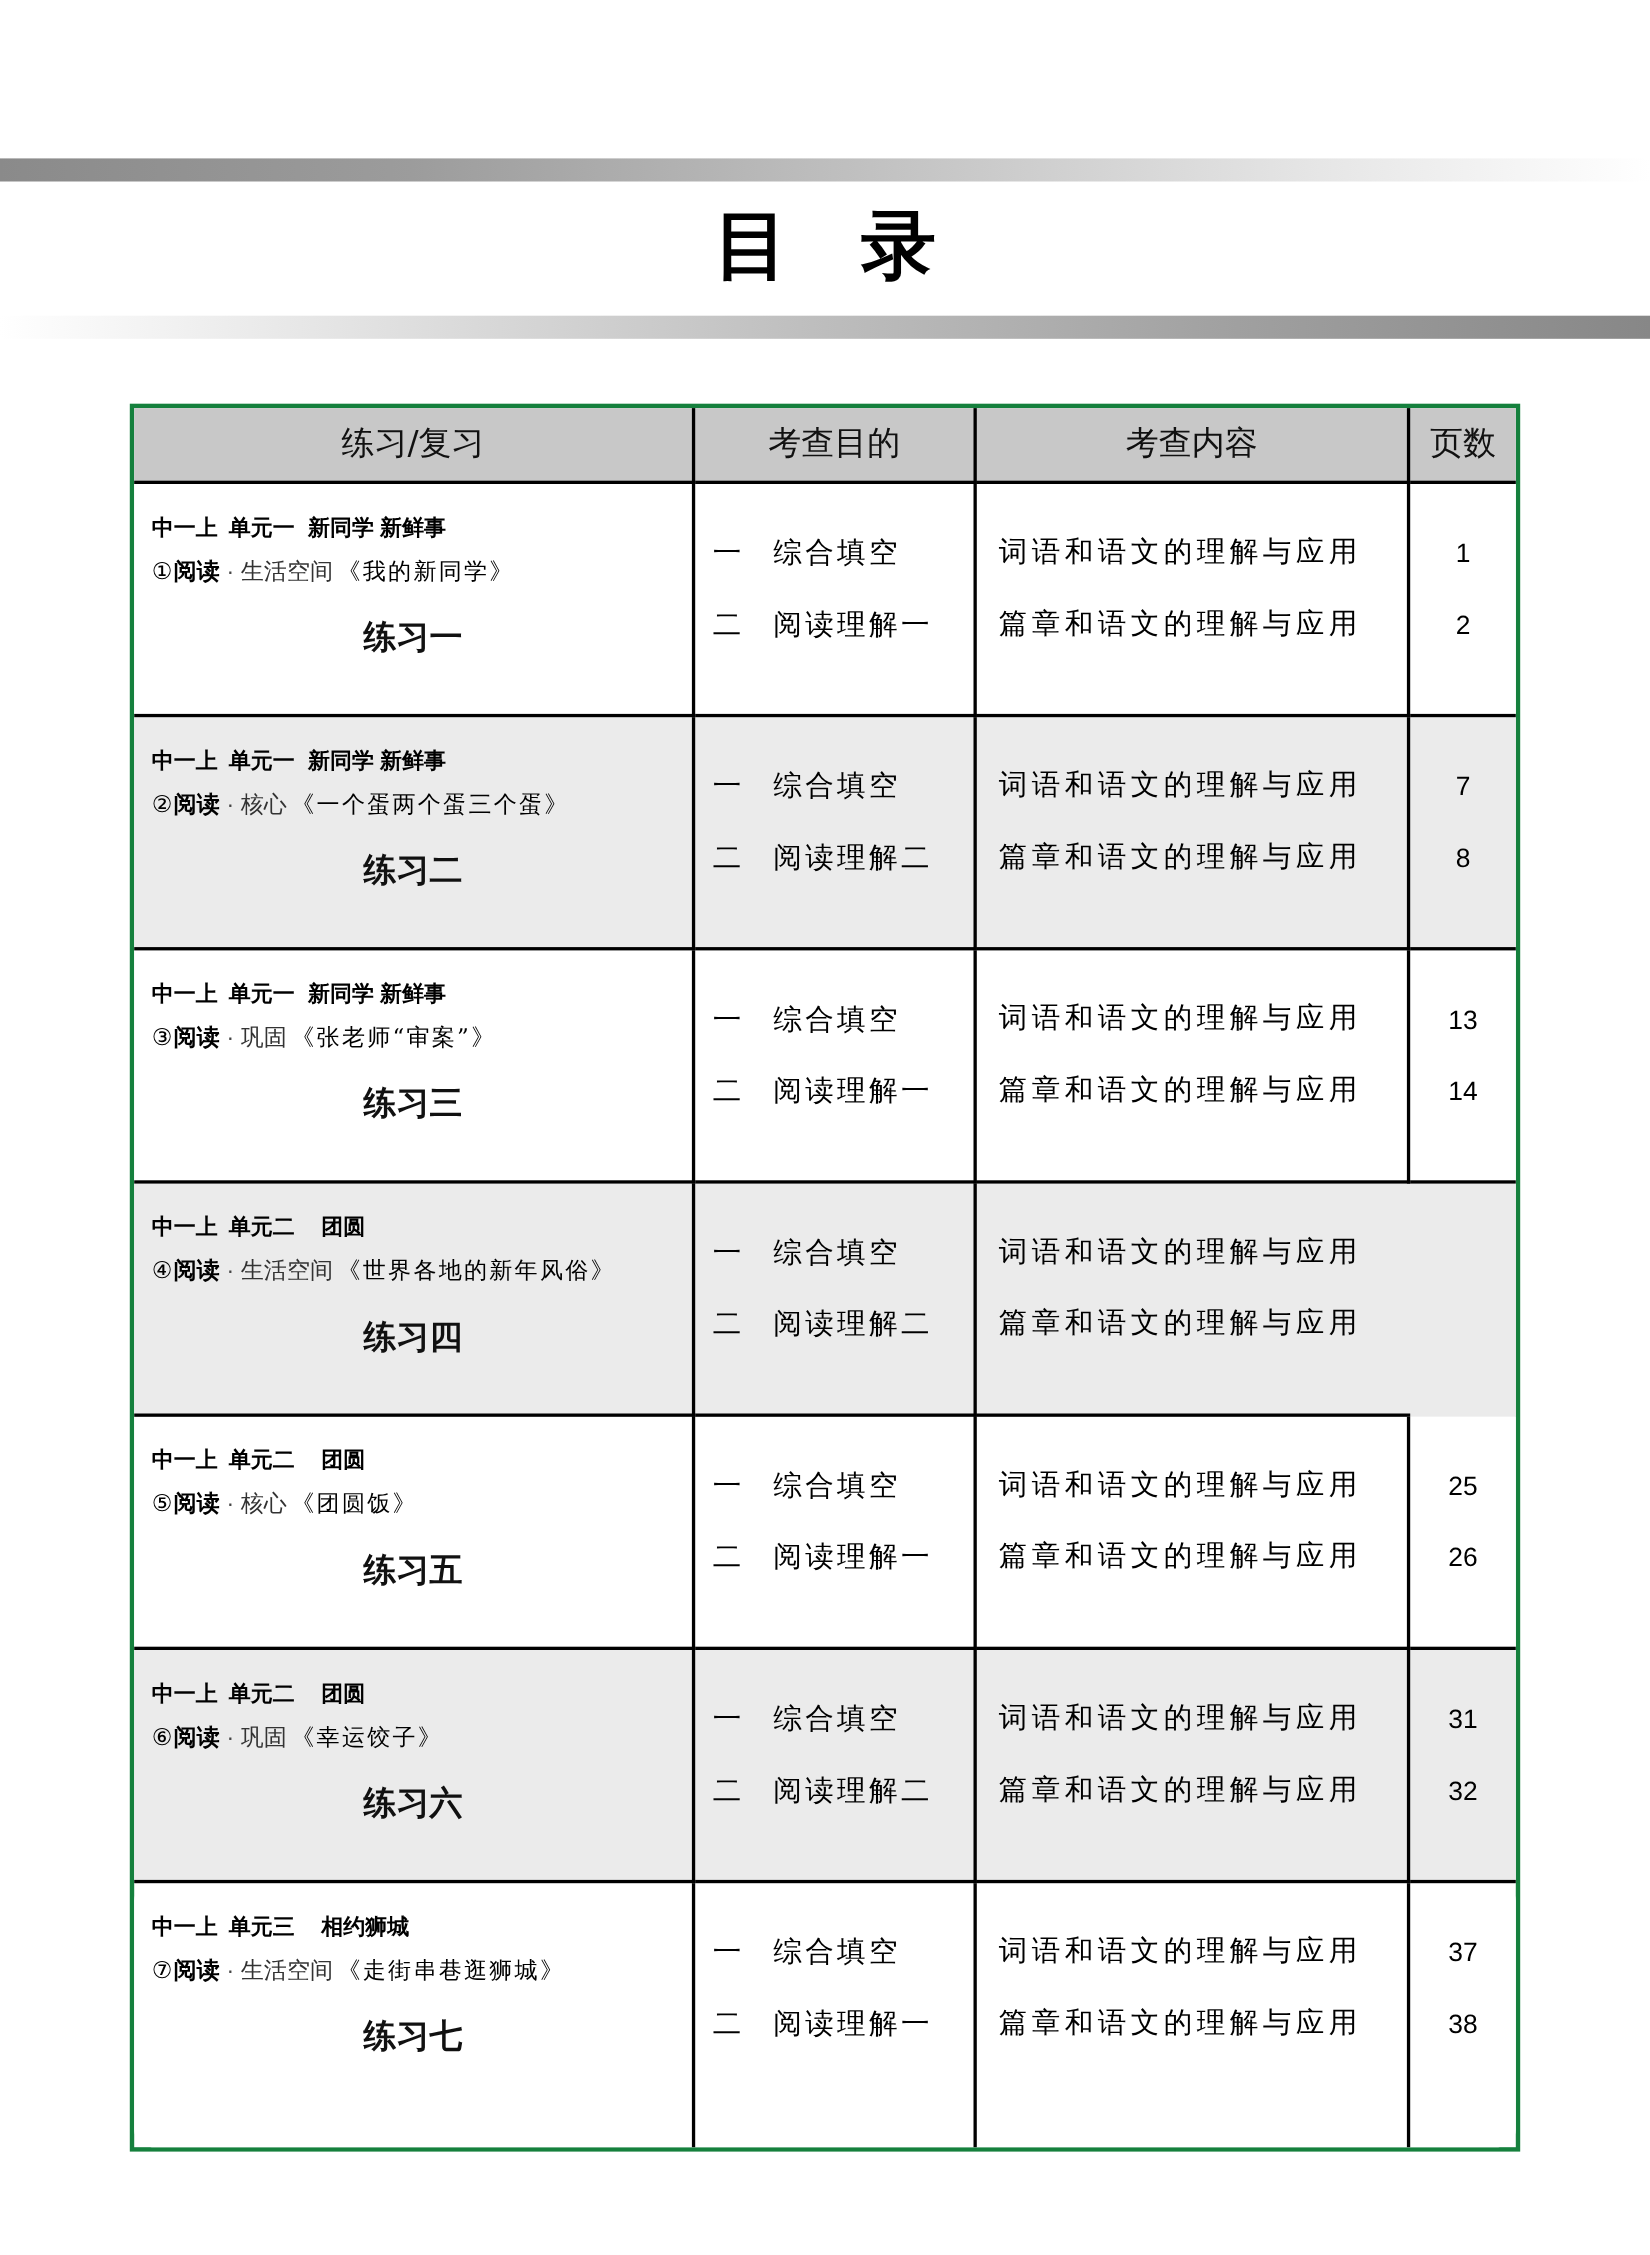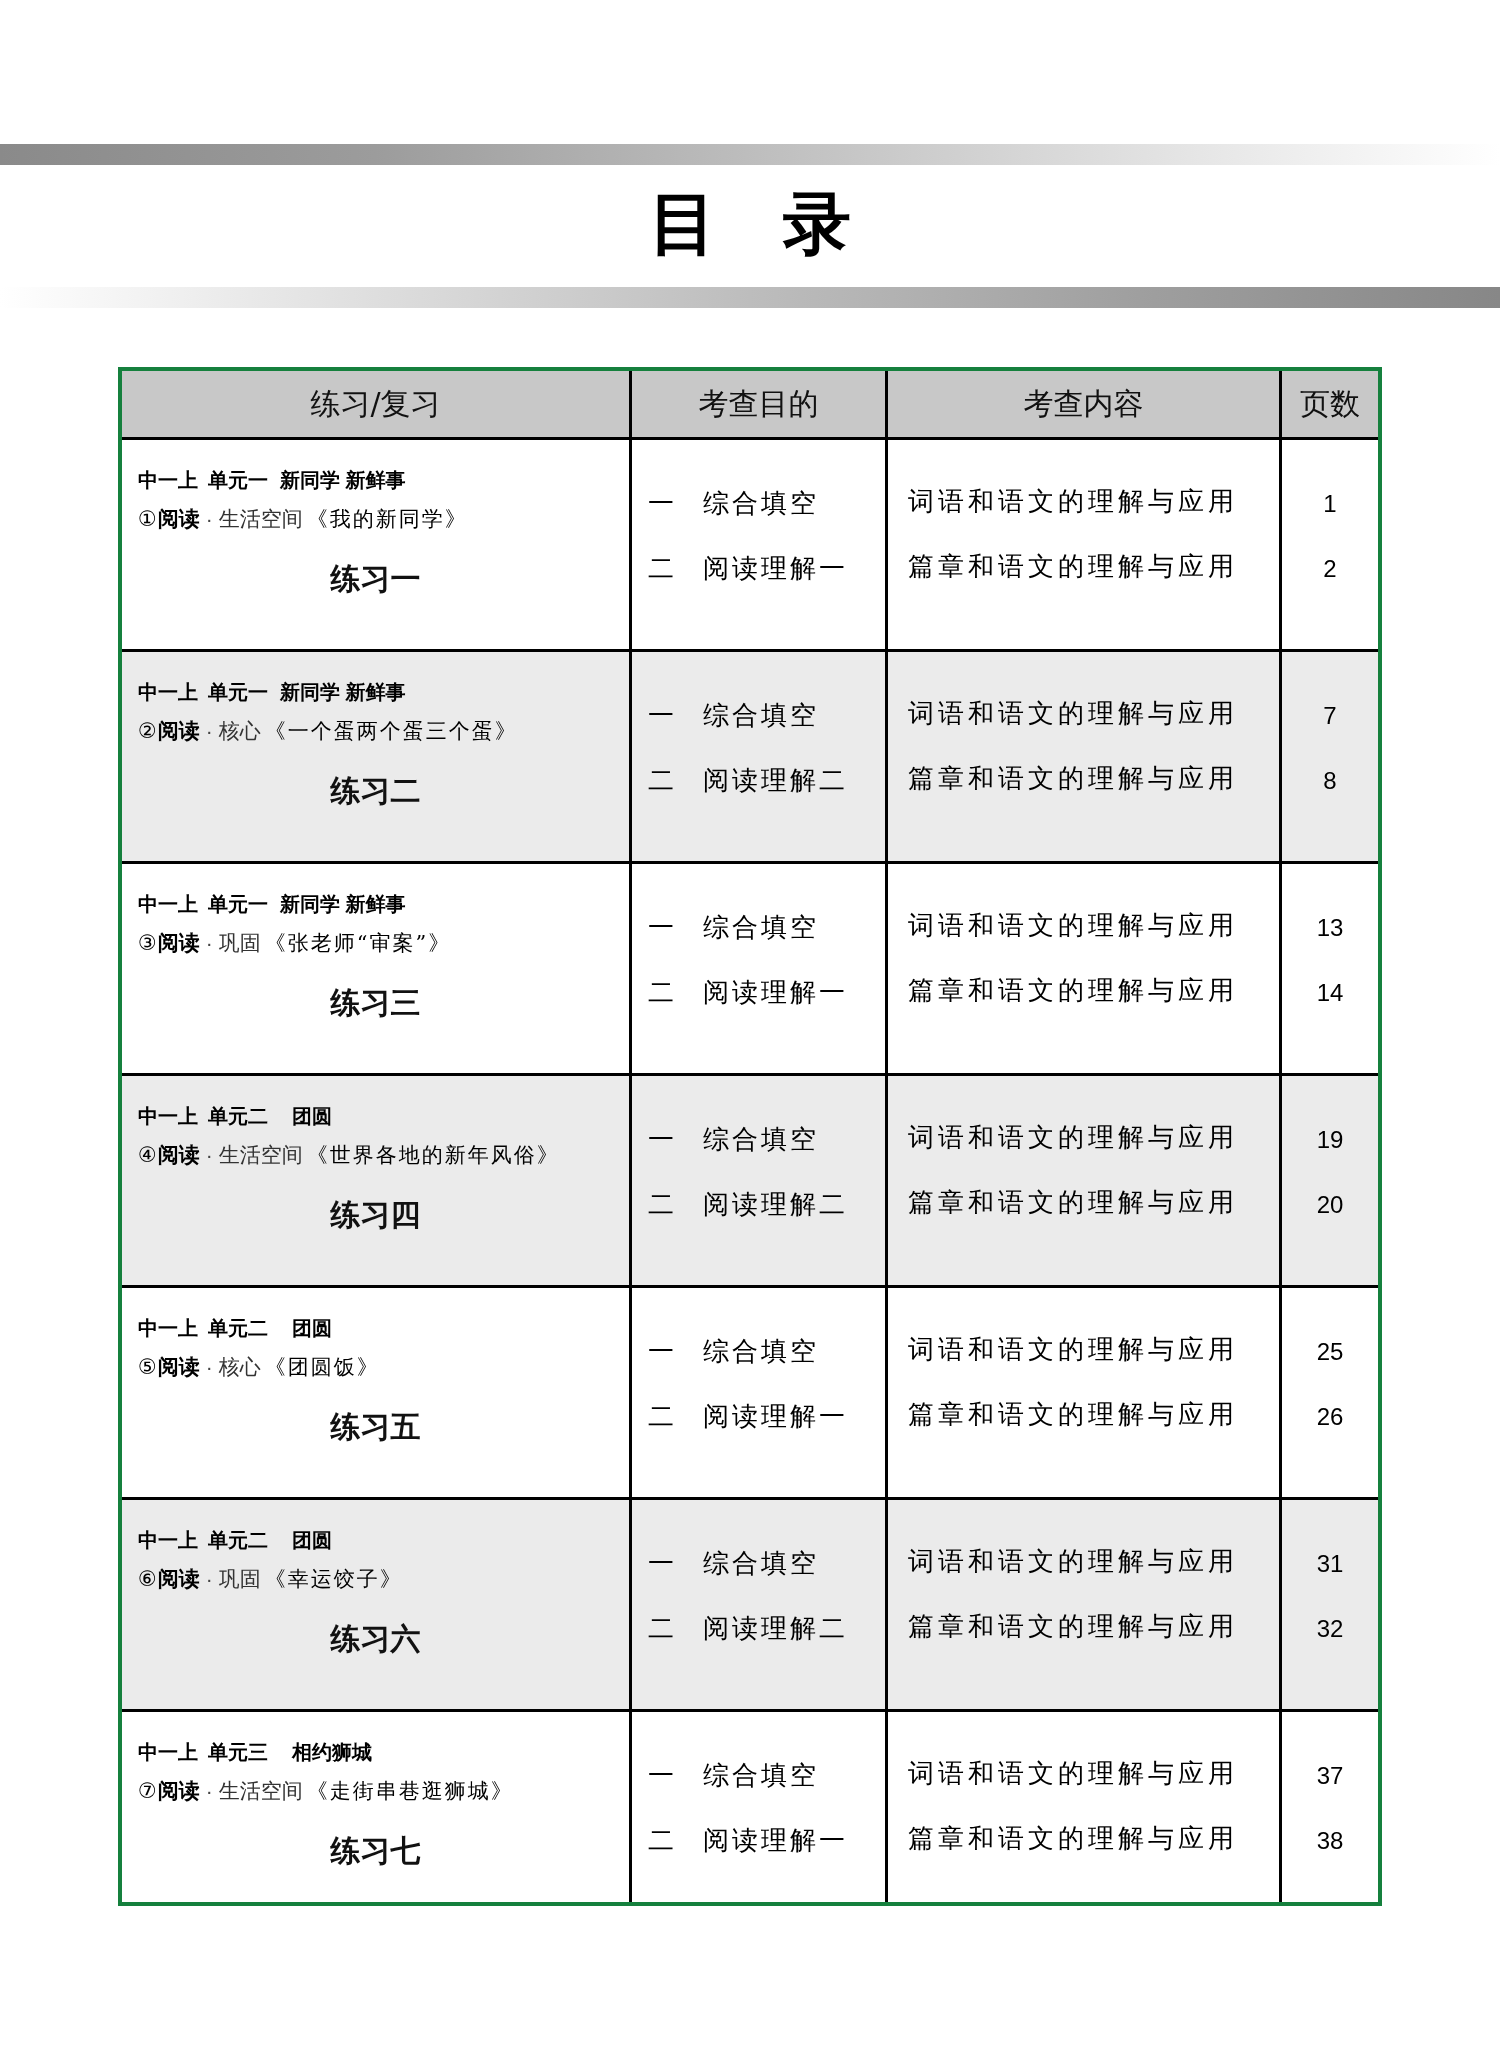--- a/index.html
+++ b/index.html
@@ -29,21 +29,21 @@
   .row:last-child .cell { border-bottom:none; }
 
   .head-row { height:69px; background:#c8c8c8; }
   .head-row .cell {
     text-align:center; font-size:30px; line-height:66px; color:#111;
     font-family:"DejaVu Sans","Liberation Sans",sans-serif;
   }
 
   .data-row { height:212px; background:#ffffff; }
   .data-row.alt { background:#ebebeb; }
-  .data-row:last-child { height:190px;border-radius:16px; }
+  .data-row:last-child { height:240px;border-radius:16px; }
 
   .c1 { padding:26px 0 0 16px; }
   .unit-line { font-size:20px; line-height:28px; font-weight:bold; white-space:nowrap; }
   .unit-line .u { margin-left:10px; }
   .unit-line .t { margin-left:12px; }
   .unit-line.wide .t { margin-left:24px; }
   .reading-line { margin-top:10px; font-size:21px; line-height:30px; white-space:nowrap; }
   .reading-line .rlabel { font-weight:bold; margin-left:1px; }
   .reading-line .sep { margin:0 6px; color:#444; }
   .reading-line .cat { color:#333; }
@@ -146,24 +146,20 @@
       <div class="ex-title">练习四</div>
     </div>
     <div class="cell c2">
       <div class="line"><span class="num">一</span><span class="content">综合填空</span></div>
       <div class="line"><span class="num">二</span><span class="content">阅读理解二</span></div>
     </div>
     <div class="cell c3">
       <div class="line">词语和语文的理解与应用</div>
       <div class="line">篇章和语文的理解与应用</div>
     </div>
-    <div class="cell c4">
-      <div class="line">19</div>
-      <div class="line">20</div>
-    </div>
   </div>
 
   <div class="row data-row">
     <div class="cell c1">
       <div class="unit-line wide"><span>中一上</span><span class="u">单元二</span><span class="t">团圆</span></div>
       <div class="reading-line"><span>⑤</span><span class="rlabel">阅读</span><span class="sep">·</span><span class="cat">核心</span><span class="rtitle">《团圆饭》</span></div>
       <div class="ex-title">练习五</div>
     </div>
     <div class="cell c2">
       <div class="line"><span class="num">一</span><span class="content">综合填空</span></div>

